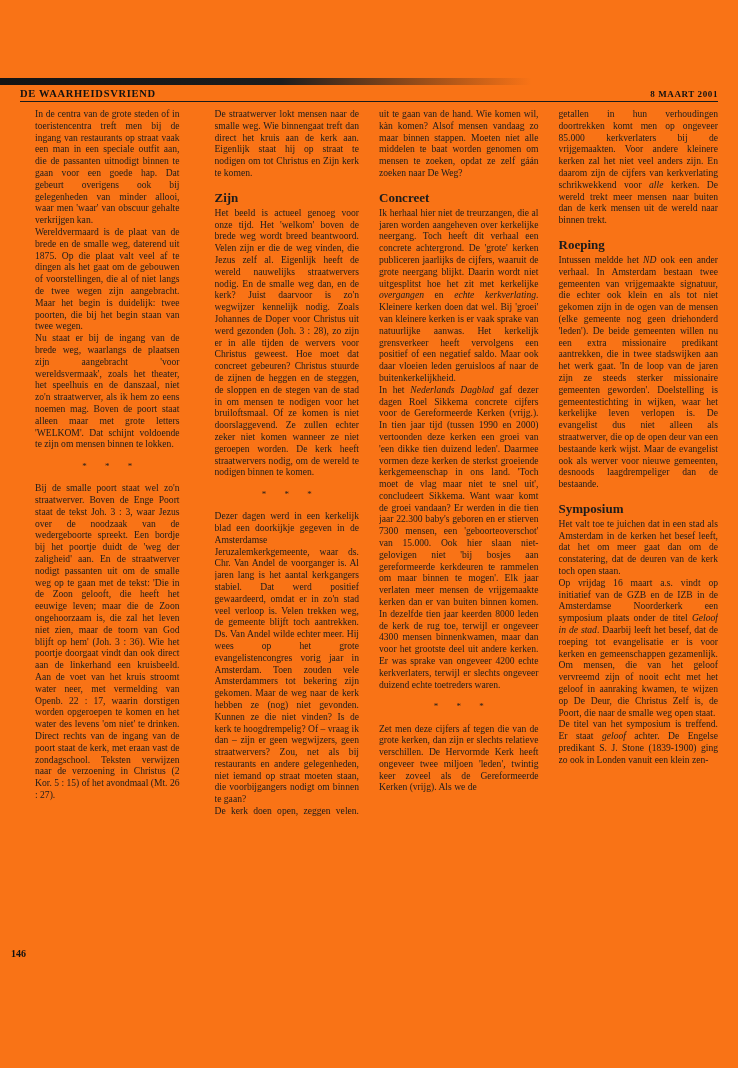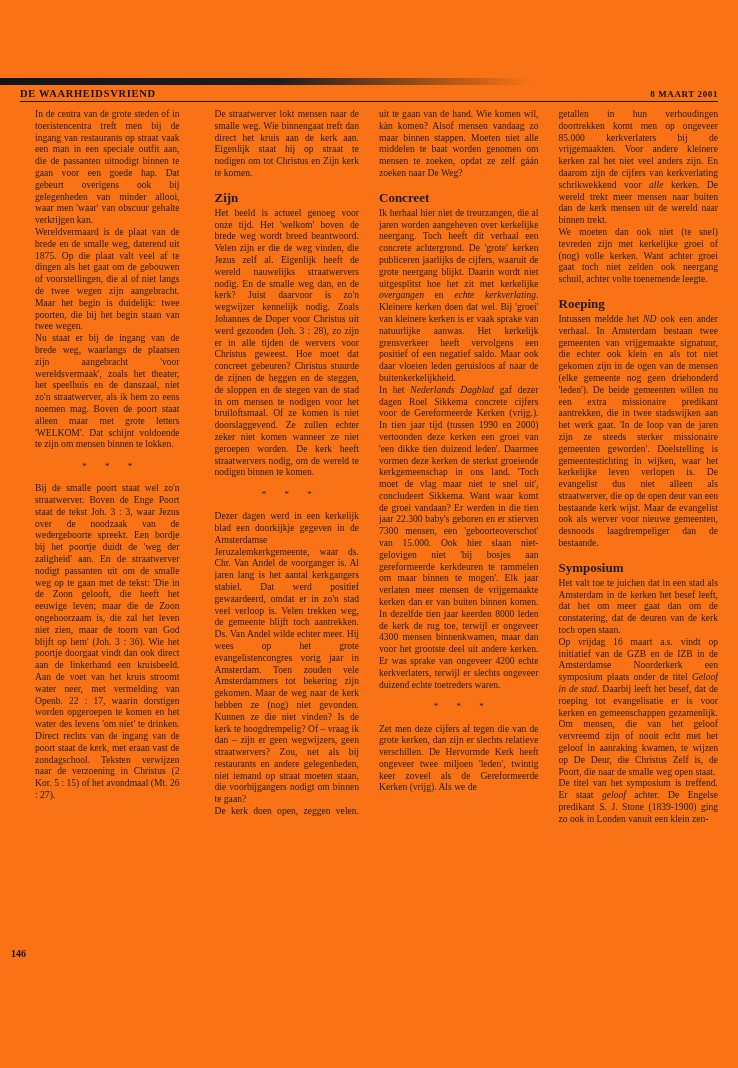--- a/index.html
+++ b/index.html
@@ -99,21 +99,20 @@
           <div class="col">
               <p class="para">uit te gaan van de hand. Wie komen wil, kàn komen? Alsof mensen vandaag zo maar binnen stappen. Moeten niet alle middelen te baat worden genomen om mensen te zoeken, opdat ze zelf gáán zoeken naar De Weg?</p>
               <h3 class="section-heading">Concreet</h3>
               <p class="para">Ik herhaal hier niet de treurzangen, die al jaren worden aangeheven over kerkelijke neergang. Toch heeft dit verhaal een concrete achtergrond. De 'grote' kerken publiceren jaarlijks de cijfers, waaruit de grote neergang blijkt. Daarin wordt niet uitgesplitst hoe het zit met kerkelijke <i>overgangen</i> en <i>echte kerkverlating</i>. Kleinere kerken doen dat wel. Bij 'groei' van kleinere kerken is er vaak sprake van natuurlijke aanwas. Het kerkelijk grensverkeer heeft vervolgens een positief of een negatief saldo. Maar ook daar vloeien leden geruisloos af naar de buitenkerkelijkheid.</p>
               <p class="para">In het <i>Nederlands Dagblad</i> gaf dezer dagen Roel Sikkema concrete cijfers voor de Gereformeerde Kerken (vrijg.). In tien jaar tijd (tussen 1990 en 2000) vertoonden deze kerken een groei van 'een dikke tien duizend leden'. Daarmee vormen deze kerken de sterkst groeiende kerkgemeenschap in ons land. 'Toch moet de vlag maar niet te snel uit', concludeert Sikkema. Want waar komt de groei vandaan? Er werden in die tien jaar 22.300 baby's geboren en er stierven 7300 mensen, een 'geboorteoverschot' van 15.000. Ook hier slaan niet-gelovigen niet 'bij bosjes aan gereformeerde kerkdeuren te rammelen om maar binnen te mogen'. Elk jaar verlaten meer mensen de vrijgemaakte kerken dan er van buiten binnen komen. In dezelfde tien jaar keerden 8000 leden de kerk de rug toe, terwijl er ongeveer 4300 mensen binnenkwamen, maar dan voor het grootste deel uit andere kerken. Er was sprake van ongeveer 4200 echte kerkverlaters, terwijl er slechts ongeveer duizend echte toetreders waren.</p>
               <div class="separator">* * *</div>
               <p class="para">Zet men deze cijfers af tegen die van de grote kerken, dan zijn er slechts relatieve verschillen. De Hervormde Kerk heeft ongeveer twee miljoen 'leden', twintig keer zoveel als de Gereformeerde Kerken (vrijg). Als we de</p>
             </div>
           <div class="col">
               <p class="para">getallen in hun verhoudingen doortrekken komt men op ongeveer 85.000 kerkverlaters bij de vrijgemaakten. Voor andere kleinere kerken zal het niet veel anders zijn. En daarom zijn de cijfers van kerkverlating schrikwekkend voor <i>alle</i> kerken. De wereld trekt meer mensen naar buiten dan de kerk mensen uit de wereld naar binnen trekt.</p>
-              <p class="para">We moeten dan ook niet (te snel) tevreden zijn met kerkelijke groei of (nog) volle kerken. Want achter groei gaat toch niet zelden ook neergang schuil, achter volte toenemende leegte.</p>
               <h3 class="section-heading">Roeping</h3>
               <p class="para">Intussen meldde het <i>ND</i> ook een ander verhaal. In Amsterdam bestaan twee gemeenten van vrijgemaakte signatuur, die echter ook klein en als tot niet gekomen zijn in de ogen van de mensen (elke gemeente nog geen driehonderd 'leden'). De beide gemeenten willen nu een extra missionaire predikant aantrekken, die in twee stadswijken aan het werk gaat. 'In de loop van de jaren zijn ze steeds sterker missionaire gemeenten geworden'. Doelstelling is gemeentestichting in wijken, waar het kerkelijke leven verlopen is. De evangelist dus niet alleen als straatwerver, die op de open deur van een bestaande kerk wijst. Maar de evangelist ook als werver voor nieuwe gemeenten, desnoods laagdrempeliger dan de bestaande.</p>
               <h3 class="section-heading">Symposium</h3>
               <p class="para">Het valt toe te juichen dat in een stad als Amsterdam in de kerken het besef leeft, dat het om meer gaat dan om de constatering, dat de deuren van de kerk toch open staan.</p>
               <p class="para">Op vrijdag 16 maart a.s. vindt op initiatief van de GZB en de IZB in de Amsterdamse Noorderkerk een symposium plaats onder de titel <i>Geloof in de stad</i>. Daarbij leeft het besef, dat de roeping tot evangelisatie er is voor kerken en gemeenschappen gezamenlijk. Om mensen, die van het geloof vervreemd zijn of nooit echt met het geloof in aanraking kwamen, te wijzen op De Deur, die Christus Zelf is, de Poort, die naar de smalle weg open staat.</p>
               <p class="para">De titel van het symposium is treffend. Er staat <i>geloof</i> achter. De Engelse predikant S. J. Stone (1839-1900) ging zo ook in Londen vanuit een klein zen-</p>
             </div>
         </div>
       </section>
 

